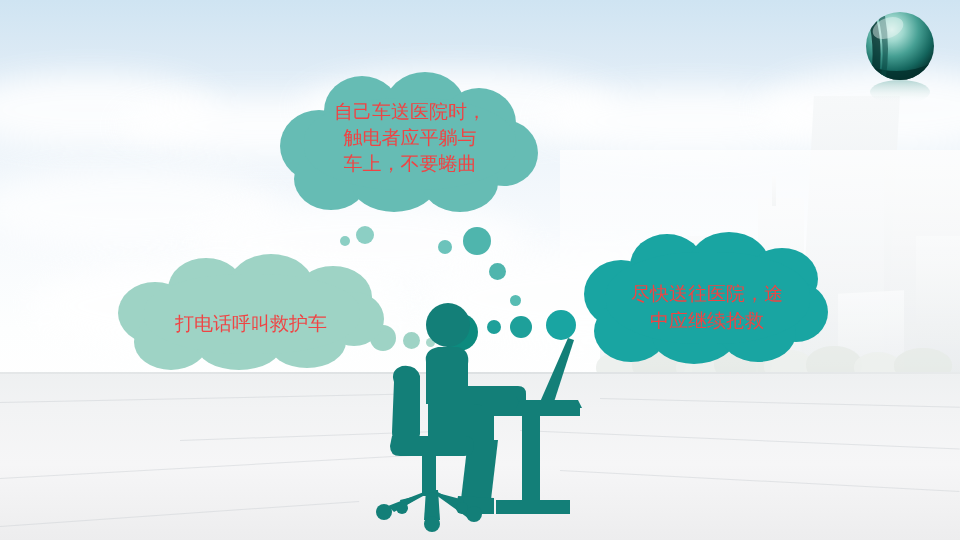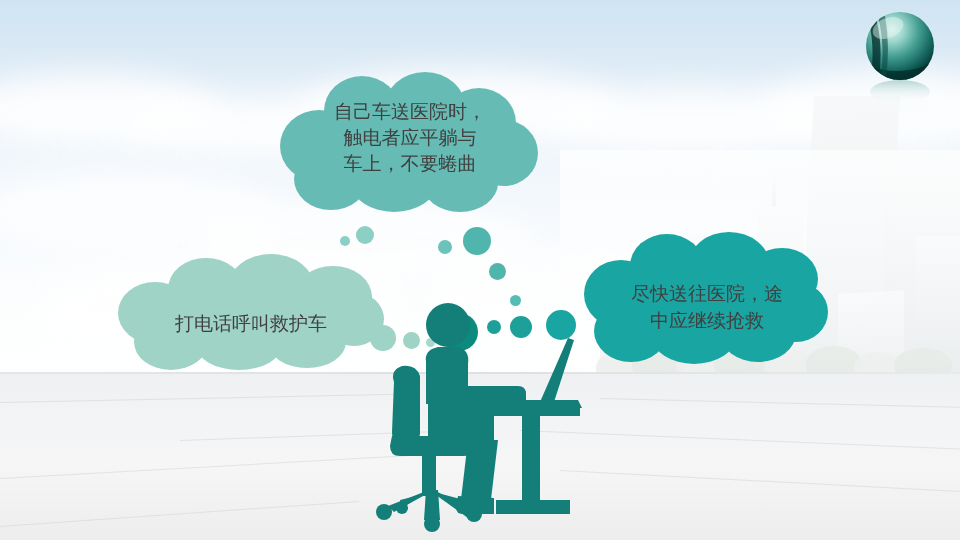--- a/index.html
+++ b/index.html
@@ -99,21 +99,21 @@
     white-space:nowrap;
   }
 
   
   .logo-wrap{ position:absolute; left:854px; top:6px; width:92px; height:100px; z-index:21; }
 
   
   .cloud { position:absolute; }
   .cloud .txt {
     position:absolute; z-index:3;
-    color:#404040; text-align:center; white-space:pre-line;
+    color:#ef4444; text-align:center; white-space:pre-line;
     font-family:"DejaVu Sans","Liberation Sans",sans-serif;
   }
   .lobe { position:absolute; border-radius:50%; }
 
   
   .figure { position:absolute; left:370px; top:300px; width:240px; height:240px; z-index:6; }
 
   
   .dot { position:absolute; border-radius:50%; z-index:5; }
 </style>

